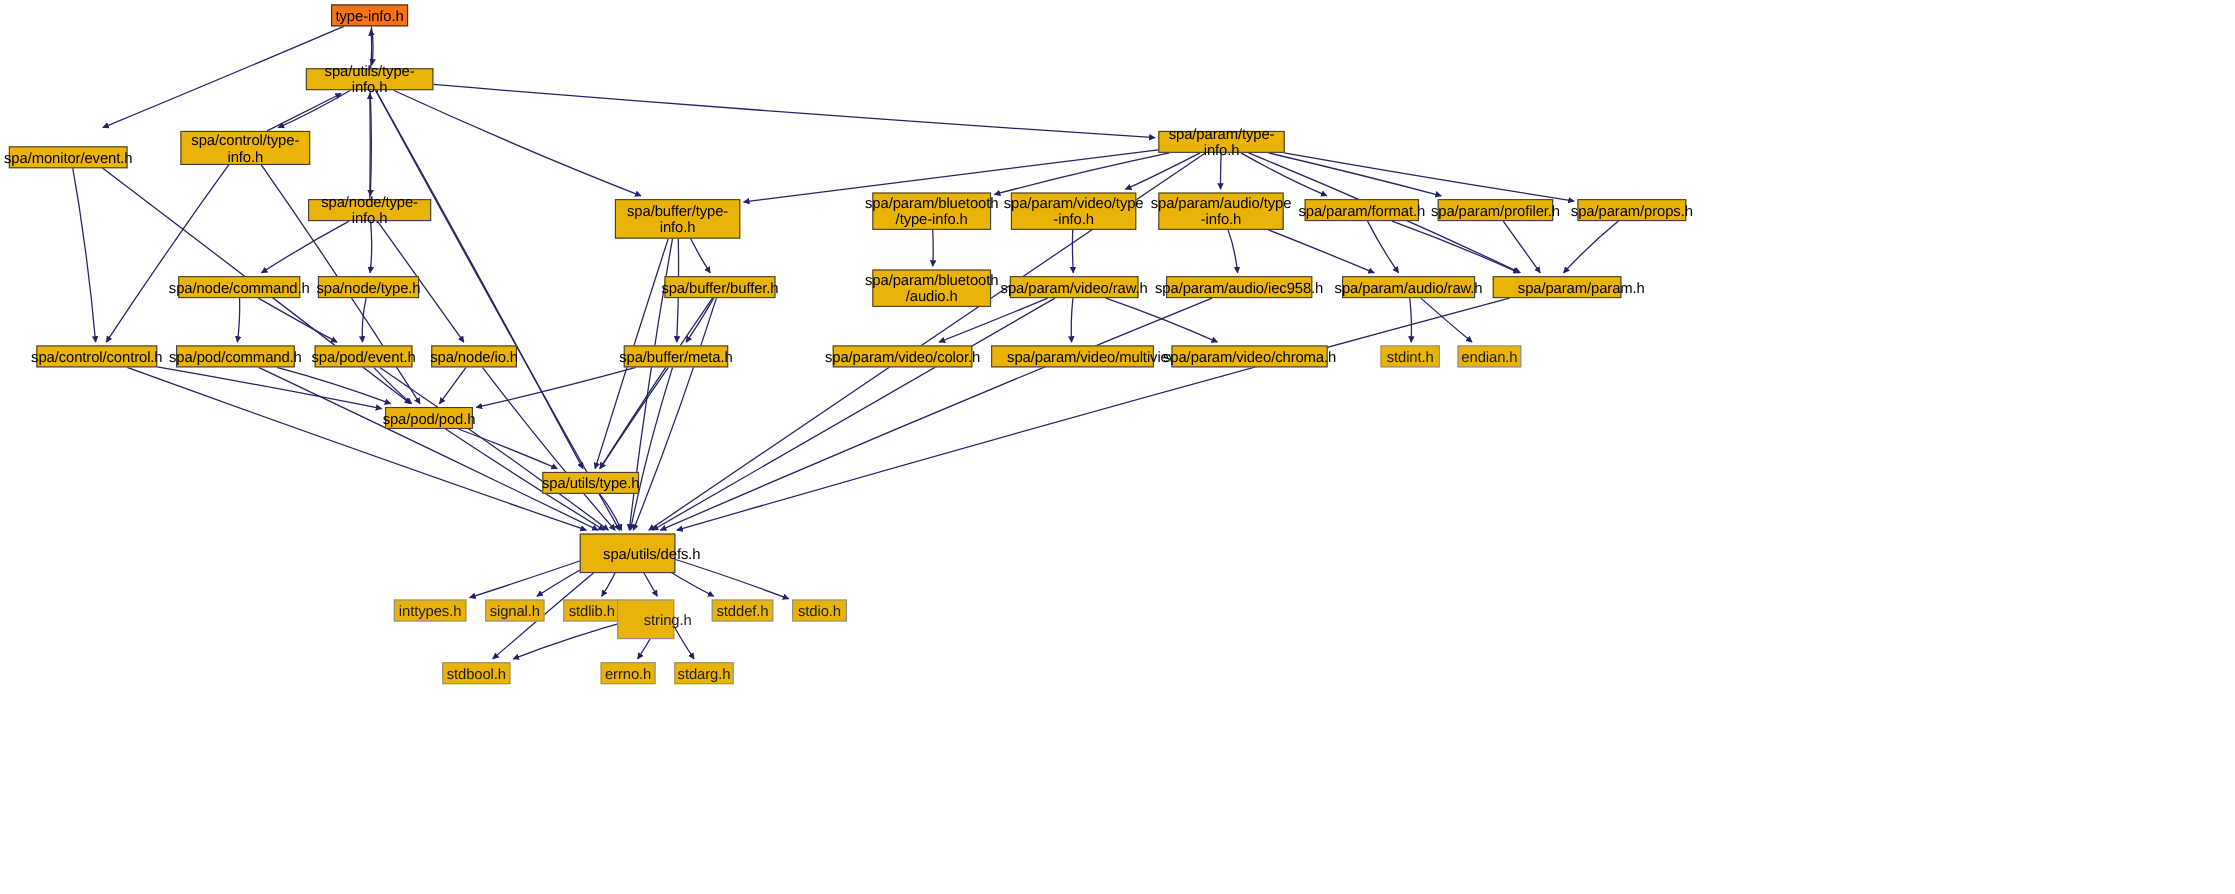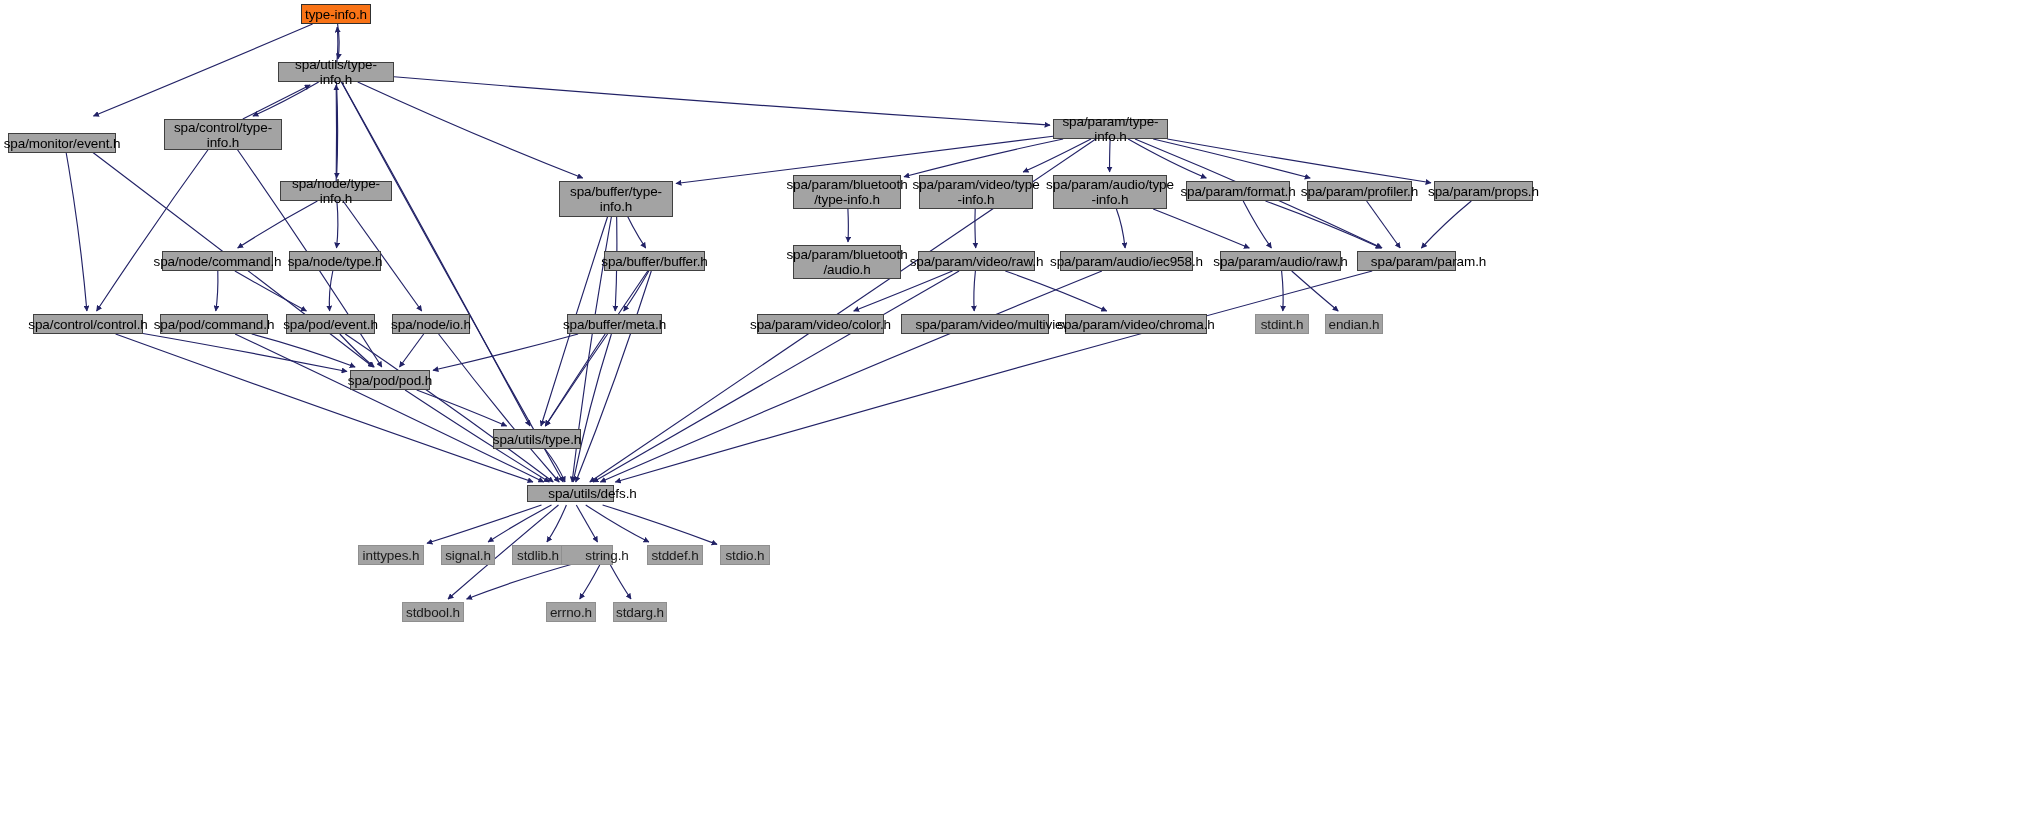--- a/index.html
+++ b/index.html
@@ -22,21 +22,21 @@
     height: 813px;
     pointer-events: none;
   }
   .node {
     position: absolute;
     box-sizing: border-box;
     display: flex;
     align-items: center;
     justify-content: center;
     text-align: center;
-    background: #a3a3a3;
+    background: #eab308;
     border: 1px solid #404040;
     color: #000000;
     font-size: 13.5px;
     line-height: 15px;
     white-space: pre-line;
     letter-spacing: -0.1px;
     z-index: 2;
   }
   .node.root {
     background: #f97316;
@@ -155,37 +155,37 @@
       <div class="node" style="left: 1307px; top: 181px; width: 105px; height: 20px;">spa/param/profiler.h</div>
       <div class="node" style="left: 1434px; top: 181px; width: 99px; height: 20px;">spa/param/props.h</div>
       <div class="node" style="left: 162px; top: 251px; width: 111px; height: 20px;">spa/node/command.h</div>
       <div class="node" style="left: 289px; top: 251px; width: 92px; height: 20px;">spa/node/type.h</div>
       <div class="node" style="left: 604px; top: 251px; width: 101px; height: 20px;">spa/buffer/buffer.h</div>
       <div class="node" style="left: 793px; top: 245px; width: 108px; height: 34px;">spa/param/bluetooth
 /audio.h</div>
       <div class="node" style="left: 918px; top: 251px; width: 117px; height: 20px;">spa/param/video/raw.h</div>
       <div class="node" style="left: 1060px; top: 251px; width: 133px; height: 20px;">spa/param/audio/iec958.h</div>
       <div class="node" style="left: 1220px; top: 251px; width: 121px; height: 20px;">spa/param/audio/raw.h</div>
-      <div class="node" style="left: 1357px; top: 251px; width: 99px; height: 20px; padding-left: 44px;">spa/param/param.h</div>
+      <div class="node" style="left: 1357px; top: 251px; width: 117px; height: 20px; padding-left: 44px;">spa/param/param.h</div>
       <div class="node" style="left: 33px; top: 314px; width: 110px; height: 20px;">spa/control/control.h</div>
       <div class="node" style="left: 160px; top: 314px; width: 108px; height: 20px;">spa/pod/command.h</div>
       <div class="node" style="left: 286px; top: 314px; width: 89px; height: 20px;">spa/pod/event.h</div>
       <div class="node" style="left: 392px; top: 314px; width: 78px; height: 20px;">spa/node/io.h</div>
       <div class="node" style="left: 567px; top: 314px; width: 95px; height: 20px;">spa/buffer/meta.h</div>
       <div class="node" style="left: 757px; top: 314px; width: 127px; height: 20px;">spa/param/video/color.h</div>
       <div class="node" style="left: 901px; top: 314px; width: 148px; height: 20px; padding-left: 48px;">spa/param/video/multiview.h</div>
       <div class="node" style="left: 1065px; top: 314px; width: 142px; height: 20px;">spa/param/video/chroma.h</div>
       <div class="node sys" style="left: 1255px; top: 314px; width: 54px; height: 20px;">stdint.h</div>
       <div class="node sys" style="left: 1325px; top: 314px; width: 58px; height: 20px;">endian.h</div>
       <div class="node" style="left: 350px; top: 370px; width: 80px; height: 20px;">spa/pod/pod.h</div>
       <div class="node" style="left: 493px; top: 429px; width: 88px; height: 20px;">spa/utils/type.h</div>
-      <div class="node" style="left: 527px; top: 485px; width: 87px; height: 17px; padding-left: 44px;">spa/utils/defs.h</div>
+      <div class="node" style="left: 527px; top: 485px; width: 87px; height: 36px; padding-left: 44px;">spa/utils/defs.h</div>
       <div class="node sys" style="left: 358px; top: 545px; width: 66px; height: 20px;">inttypes.h</div>
       <div class="node sys" style="left: 441px; top: 545px; width: 54px; height: 20px;">signal.h</div>
       <div class="node sys" style="left: 512px; top: 545px; width: 52px; height: 20px;">stdlib.h</div>
-      <div class="node sys" style="left: 561px; top: 545px; width: 52px; height: 20px; padding-left: 40px;">string.h</div>
+      <div class="node sys" style="left: 561px; top: 545px; width: 52px; height: 36px; padding-left: 40px;">string.h</div>
       <div class="node sys" style="left: 647px; top: 545px; width: 56px; height: 20px;">stddef.h</div>
       <div class="node sys" style="left: 720px; top: 545px; width: 50px; height: 20px;">stdio.h</div>
       <div class="node sys" style="left: 402px; top: 602px; width: 62px; height: 20px;">stdbool.h</div>
       <div class="node sys" style="left: 546px; top: 602px; width: 50px; height: 20px;">errno.h</div>
       <div class="node sys" style="left: 613px; top: 602px; width: 54px; height: 20px;">stdarg.h</div>
     </div>
 </div>
 
 </body></html>

